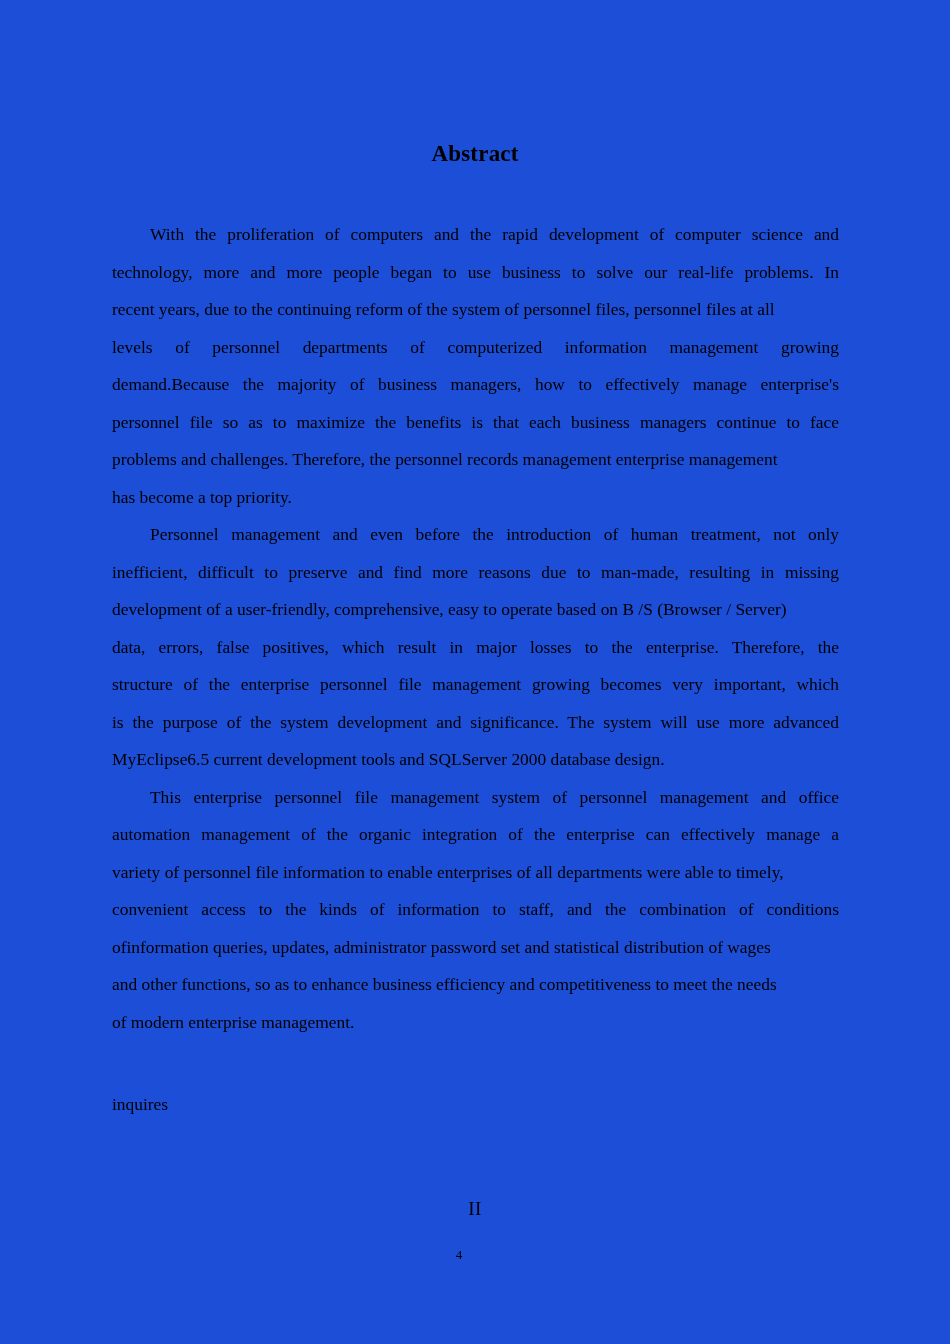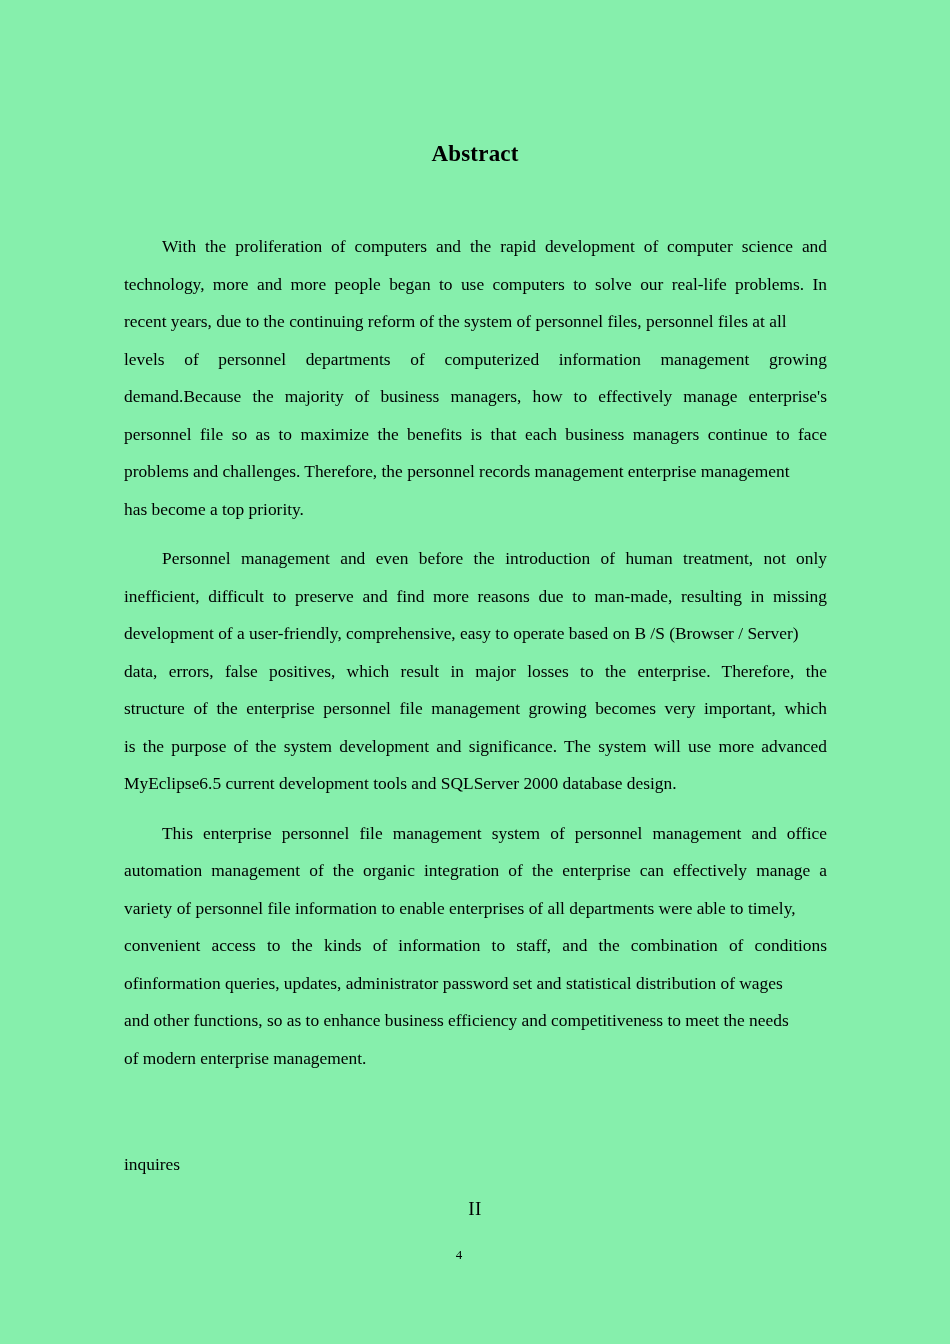--- a/index.html
+++ b/index.html
@@ -16,21 +16,21 @@
     color: #000000;
     overflow: hidden;
   }
 
   .page {
     position: absolute;
     left: 0;
     top: 0;
     width: 950px;
     height: 1344px;
-    background: #86efac;
+    background: #1d4ed8;
   }
 
   
   .doc-title {
     position: absolute;
     left: 0;
     top: 124px;
     width: 950px;
     text-align: center;
     font-size: 23px;
@@ -41,21 +41,21 @@
 
   
   .body-block {
     position: absolute;
     left: 112px;
     top: 216px;
     width: 727px;
   }
 
   .para {
-    margin: 12px;
+    margin: 0;
     padding: 0;
   }
 
   
   .ln {
     display: block;
     height: 37.5px;
     line-height: 37.5px;
     font-size: 17.4px;
     white-space: pre;
@@ -113,21 +113,21 @@
 <body>
 
 <div class="page">
 
   <h1 class="doc-title">Abstract</h1>
 
   <div class="body-block">
 
     <div class="para">
       <span class="ln indent">With the proliferation of computers and the rapid development of computer science and</span>
-      <span class="ln">technology, more and more people began to use computers to solve our real-life problems. In</span>
+      <span class="ln">technology, more and more people began to use business to solve our real-life problems. In</span>
       <span class="ln nat">recent years, due to the continuing reform of the system of personnel files, personnel files at all</span>
       <span class="ln">levels of personnel departments of computerized information management growing</span>
       <span class="ln">demand.Because the majority of business managers, how to effectively manage enterprise's</span>
       <span class="ln">personnel file so as to maximize the benefits is that each business managers continue to face</span>
       <span class="ln nat">problems and challenges. Therefore, the personnel records management enterprise management</span>
       <span class="ln last">has become a top priority.</span>
     </div>
 
     <div class="para">
       <span class="ln indent">Personnel management and even before the introduction of human treatment, not only</span>

